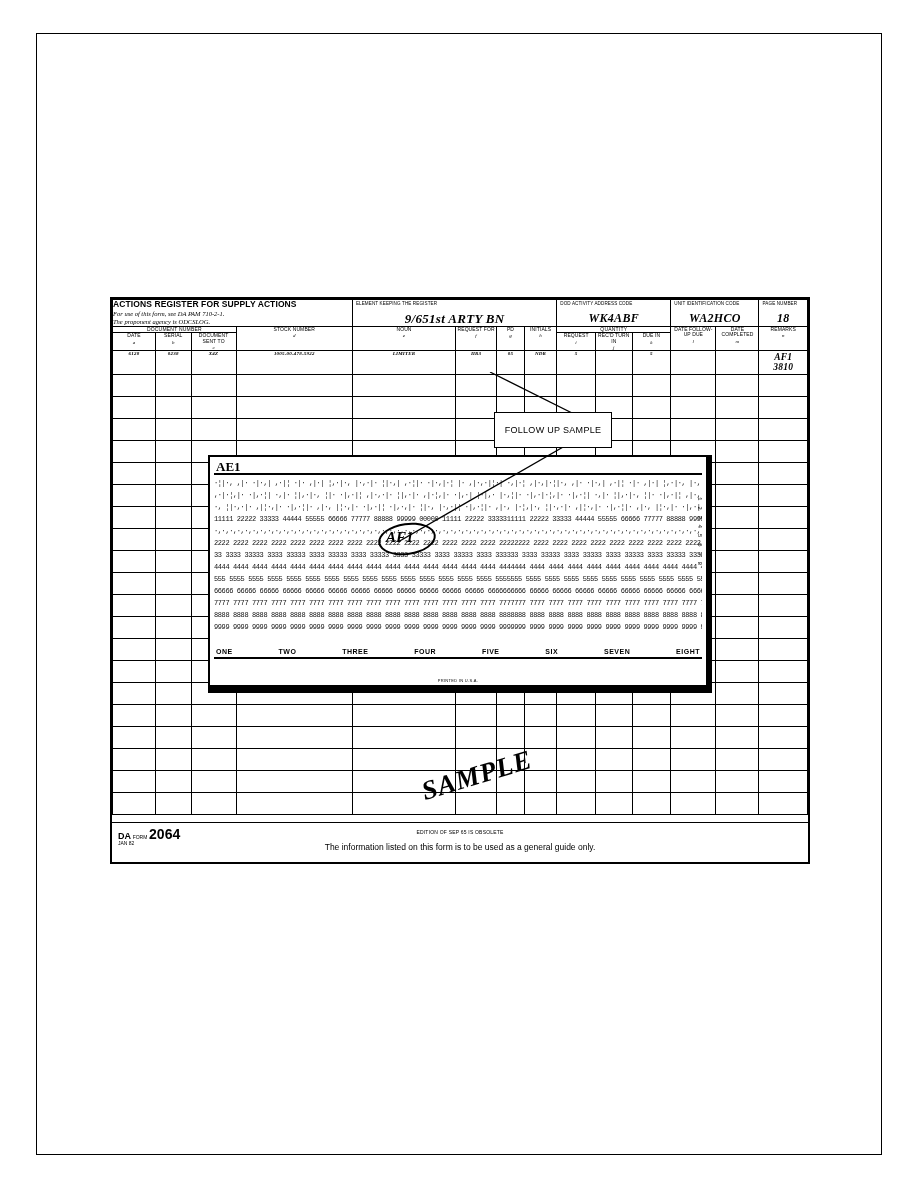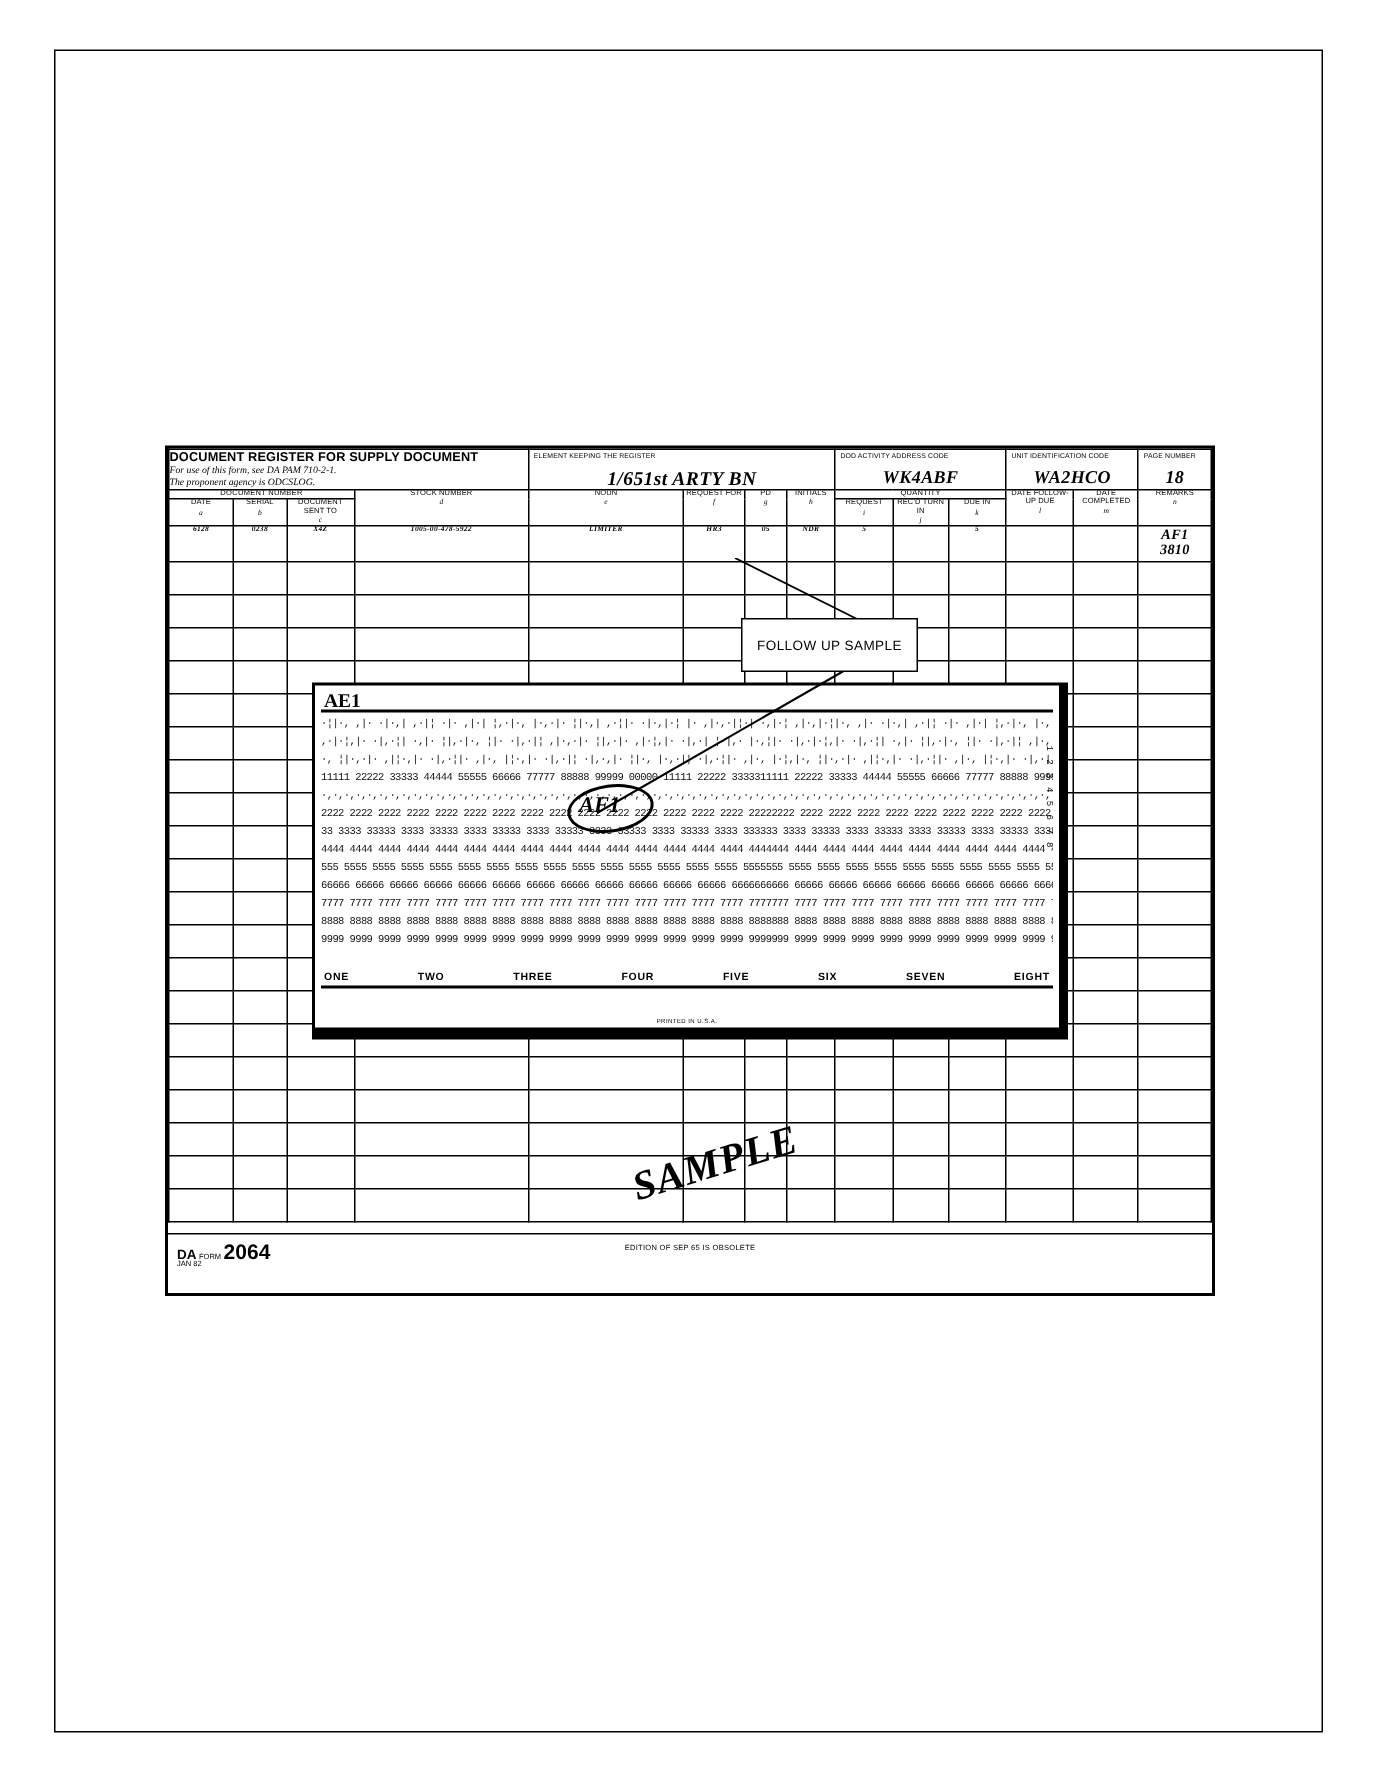--- a/index.html
+++ b/index.html
@@ -328,29 +328,29 @@
       <col style="width:34px">
         <col style="width:36px">
         <col style="width:42px">
       <col style="width:40px">
         <col style="width:45px">
     </colgroup>
 
     <tbody>
         <tr>
       <td colspan="4" class="title-cell">
-        <div class="title-main">DOCUMENT REGISTER FOR SUPPLY DOCUMENT</div>
+        <div class="title-main">ACTIONS REGISTER FOR SUPPLY ACTIONS</div>
         <div class="title-sub">
           <div>For use of this form, see DA PAM 710-2-1.</div>
           <div>The proponent agency is ODCSLOG.</div>
         </div>
       </td>
       <td colspan="4">
         <div class="hdr-label">ELEMENT KEEPING THE REGISTER</div>
-        <div class="hdr-hand">1/651st ARTY BN</div>
+        <div class="hdr-hand">9/651st ARTY BN</div>
       </td>
       <td colspan="3">
         <div class="hdr-label">DOD ACTIVITY ADDRESS CODE</div>
         <div class="hdr-hand small">WK4ABF</div>
       </td>
       <td colspan="2">
         <div class="hdr-label">UNIT IDENTIFICATION CODE</div>
         <div class="hdr-hand small">WA2HCO</div>
       </td>
       <td>
@@ -755,20 +755,21 @@
   </table>
 
   <div id="form-footer">
     <div id="da-form">
       <span class="da">DA</span>
       <span class="formword">FORM</span>
       <span class="num">2064</span>
       <div class="date">JAN 82</div>
     </div>
     <div id="edition">EDITION OF SEP 65 IS OBSOLETE</div>
+    <div id="guide-note">The information listed on this form is to be used as a general guide only.</div>
   </div>
 
 </div>
 
 <svg id="callout-leader" viewBox="0 0 240 180">
   <line x1="230" y1="48" x2="18" y2="170" stroke="#000" stroke-width="1.4"></line>
   <line x1="110" y1="0" x2="230" y2="60" stroke="#000" stroke-width="1.2"></line>
 </svg>
 
 <div id="callout">

